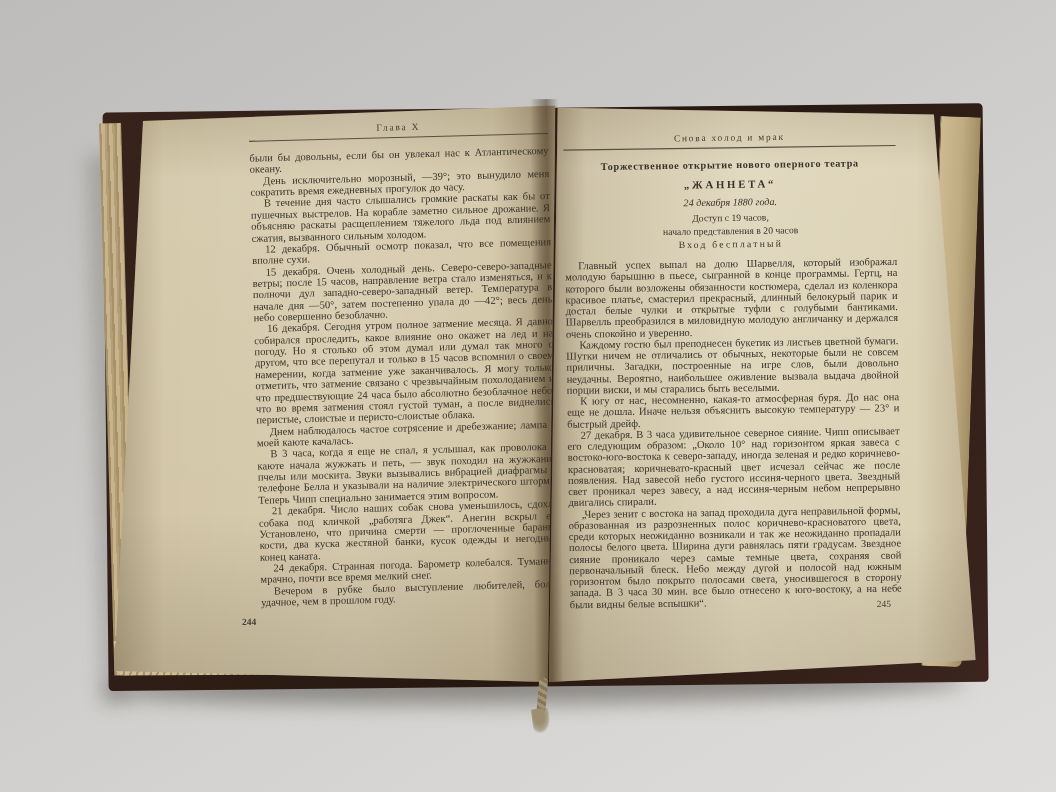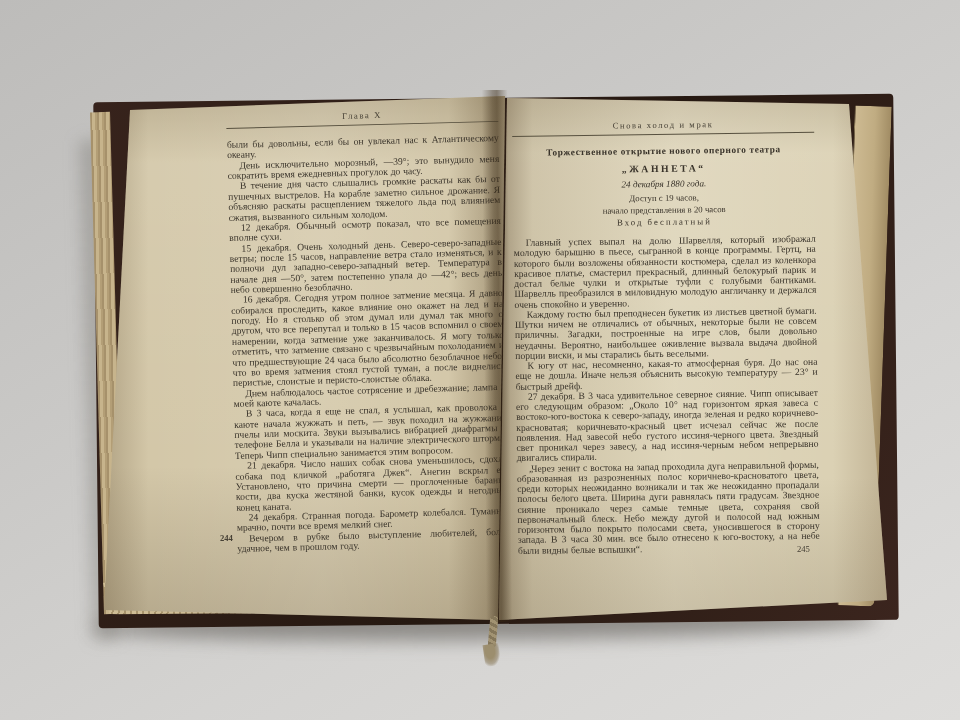--- a/index.html
+++ b/index.html
@@ -90,21 +90,21 @@
   }
   .tb-right .body-copy p{line-height:1.07;}
   .body-copy p.no-indent{text-indent:0;}
   .announce{text-align:center; margin:2px 0 9px 0;}
   .announce .a-title{font-size:9.3px; font-weight:bold; letter-spacing:.6px; margin-bottom:7px;}
   .announce .a-name{font-size:9.8px; font-weight:bold; letter-spacing:2.5px; margin-bottom:5px;}
   .announce .a-date{font-size:9.2px; font-style:italic; margin-bottom:4px;}
   .announce .a-line{font-size:8.8px; margin-bottom:2px;}
   .announce .a-free{font-size:8.8px; letter-spacing:2px; margin-top:2px;}
   .page-num{position:absolute; font-size:8.6px; color:#464035;}
-  .pn-left{left:120px; top:445px;font-weight:bold;}
+  .pn-left{left:120px; top:472px;font-weight:bold;}
   .pn-right{left:300px; top:456px;}
 </style>
 </head>
 <body>
 
 <div class="scene">
   <div class="book-shadow"></div>
   <div class="book-shadow-left"></div>
 
   <div class="cover"></div>

